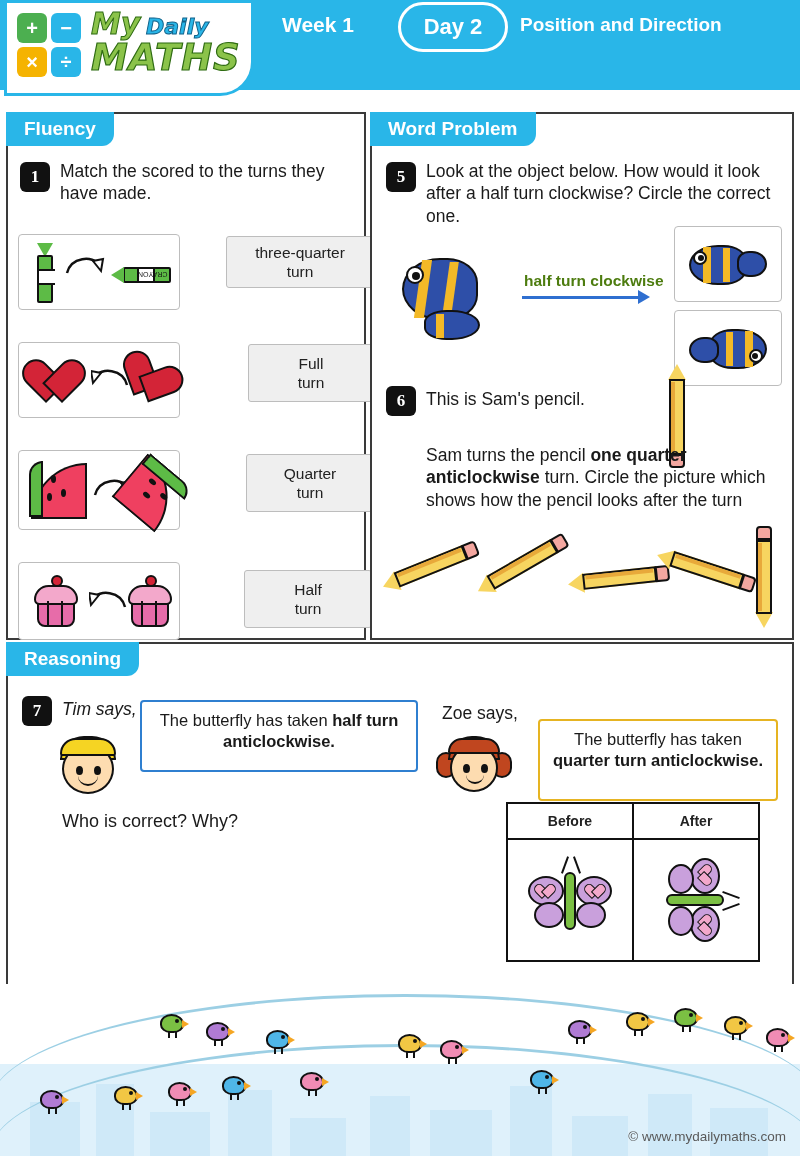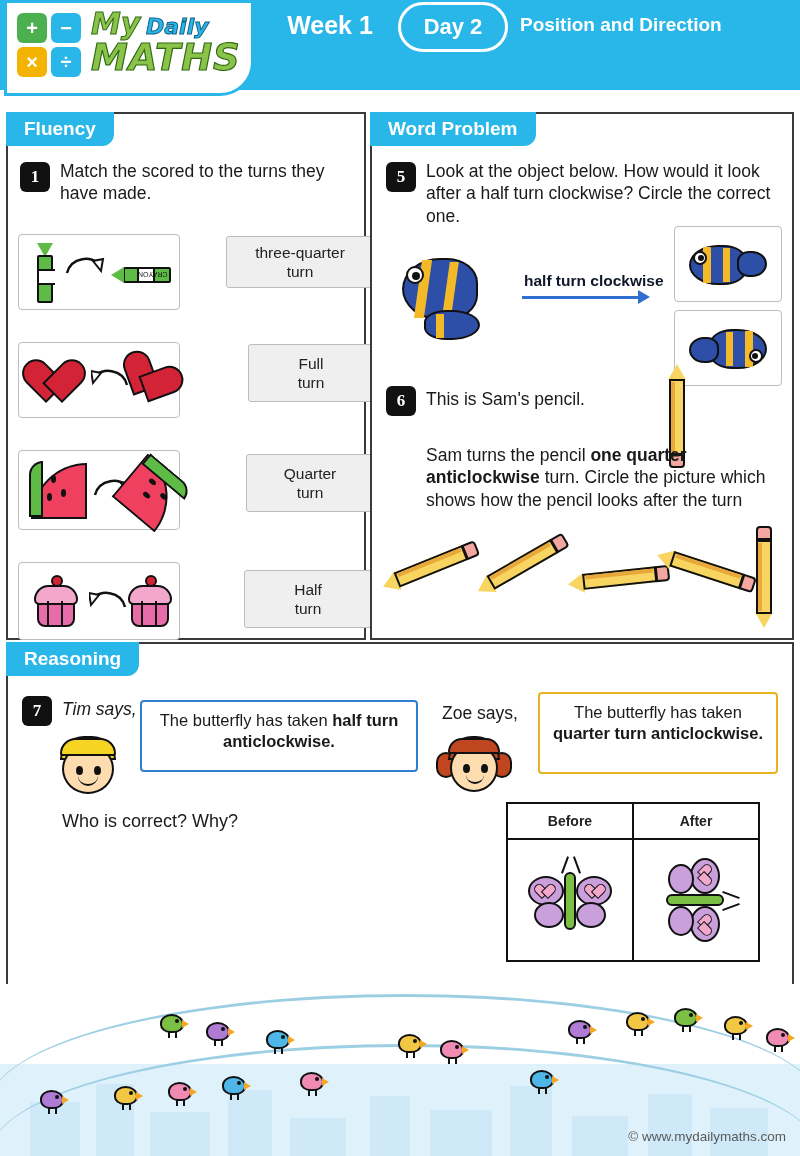--- a/index.html
+++ b/index.html
@@ -34,22 +34,22 @@
   .logo-text {
     position:absolute; left:84px; top:6px; width:160px;
     font-family:"DejaVu Sans", sans-serif;
     font-weight:bold; font-style:italic; line-height:1;
   }
   .logo-my { font-size:30px; color:#8bc34a; -webkit-text-stroke:1px #2e6b12; }
   .logo-daily { font-size:22px; color:#29b6e8; -webkit-text-stroke:1px #12628a; }
   .logo-maths { font-size:37px; color:#8bc34a; -webkit-text-stroke:1.2px #2e6b12; letter-spacing:1px; }
 
   .week-label {
-    position:absolute; left:270px; top:8px; width:120px; height:34px;
-    color:#ffffff; font-size:25px; font-weight:bold; line-height:34px; text-align:center;
+    position:absolute; left:258px; top:8px; width:120px; height:34px;
+    color:#ffffff; font-size:21px; font-weight:bold; line-height:34px; text-align:center;
   }
   .day-pill {
     position:absolute; left:398px; top:2px; width:110px; height:50px;
     background:#29b6e8; border:3px solid #ffffff; border-radius:26px;
     color:#ffffff; font-size:22px; font-weight:bold; line-height:44px; text-align:center;
   }
   .topic-label {
     position:absolute; left:520px; top:8px; width:275px; height:34px;
     color:#ffffff; font-size:19px; font-weight:bold; line-height:34px; text-align:left;
   }
@@ -127,35 +127,35 @@
   .fish-stripe { position:absolute; background:#f3b927; }
   .fish-eye { position:absolute; background:#fff; border:2px solid #111; border-radius:50%; }
   .fish-pupil { position:absolute; background:#111; border-radius:50%; }
 
   .arrow-line { position:absolute; height:3px; background:#2f6fd0; }
   .arrow-head {
     position:absolute; width:0;height:0;
     border-top:7px solid transparent; border-bottom:7px solid transparent;
     border-left:12px solid #2f6fd0;
   }
-  .half-turn-label { position:absolute; font-size:15.5px; font-weight:bold; color:#0f172a; }
+  .half-turn-label { position:absolute; font-size:15.5px; font-weight:bold; color:#4d7c0f; }
 
   
   .pencil { position:absolute; }
   .p-body { position:absolute; background:#f7d560; border:2px solid #111; }
   .p-stripe { position:absolute; background:#e8a93a; }
   .p-tip { position:absolute; width:0;height:0; }
   .p-eraser { position:absolute; background:#f4a7a0; border:2px solid #111; }
 
   
   .speech {
     position:absolute; border:2px solid #2f7fd0; background:#fff; border-radius:4px;
     font-size:16.5px; line-height:1.3; color:#1a1a1a; padding:8px 10px; text-align:center;
   }
-  .speech.yellow { border-color:#e6b422; }
+  .speech.yellow { border-color:#e6b422;margin-top:27px; }
   .speech b { font-weight:bold; }
 
   .kid { position:absolute; }
   .kid-face { position:absolute; background:#fddcb0; border:2px solid #111; border-radius:50%; }
   .kid-hair { position:absolute; border:2px solid #111; }
   .kid-eye { position:absolute; width:7px;height:9px; background:#111; border-radius:50%; }
   .kid-mouth { position:absolute; border-bottom:2px solid #111; border-radius:0 0 12px 12px; }
 
   .ba-table { position:absolute; border-collapse:collapse; }
   .ba-table th, .ba-table td { border:2px solid #111; text-align:center; }

